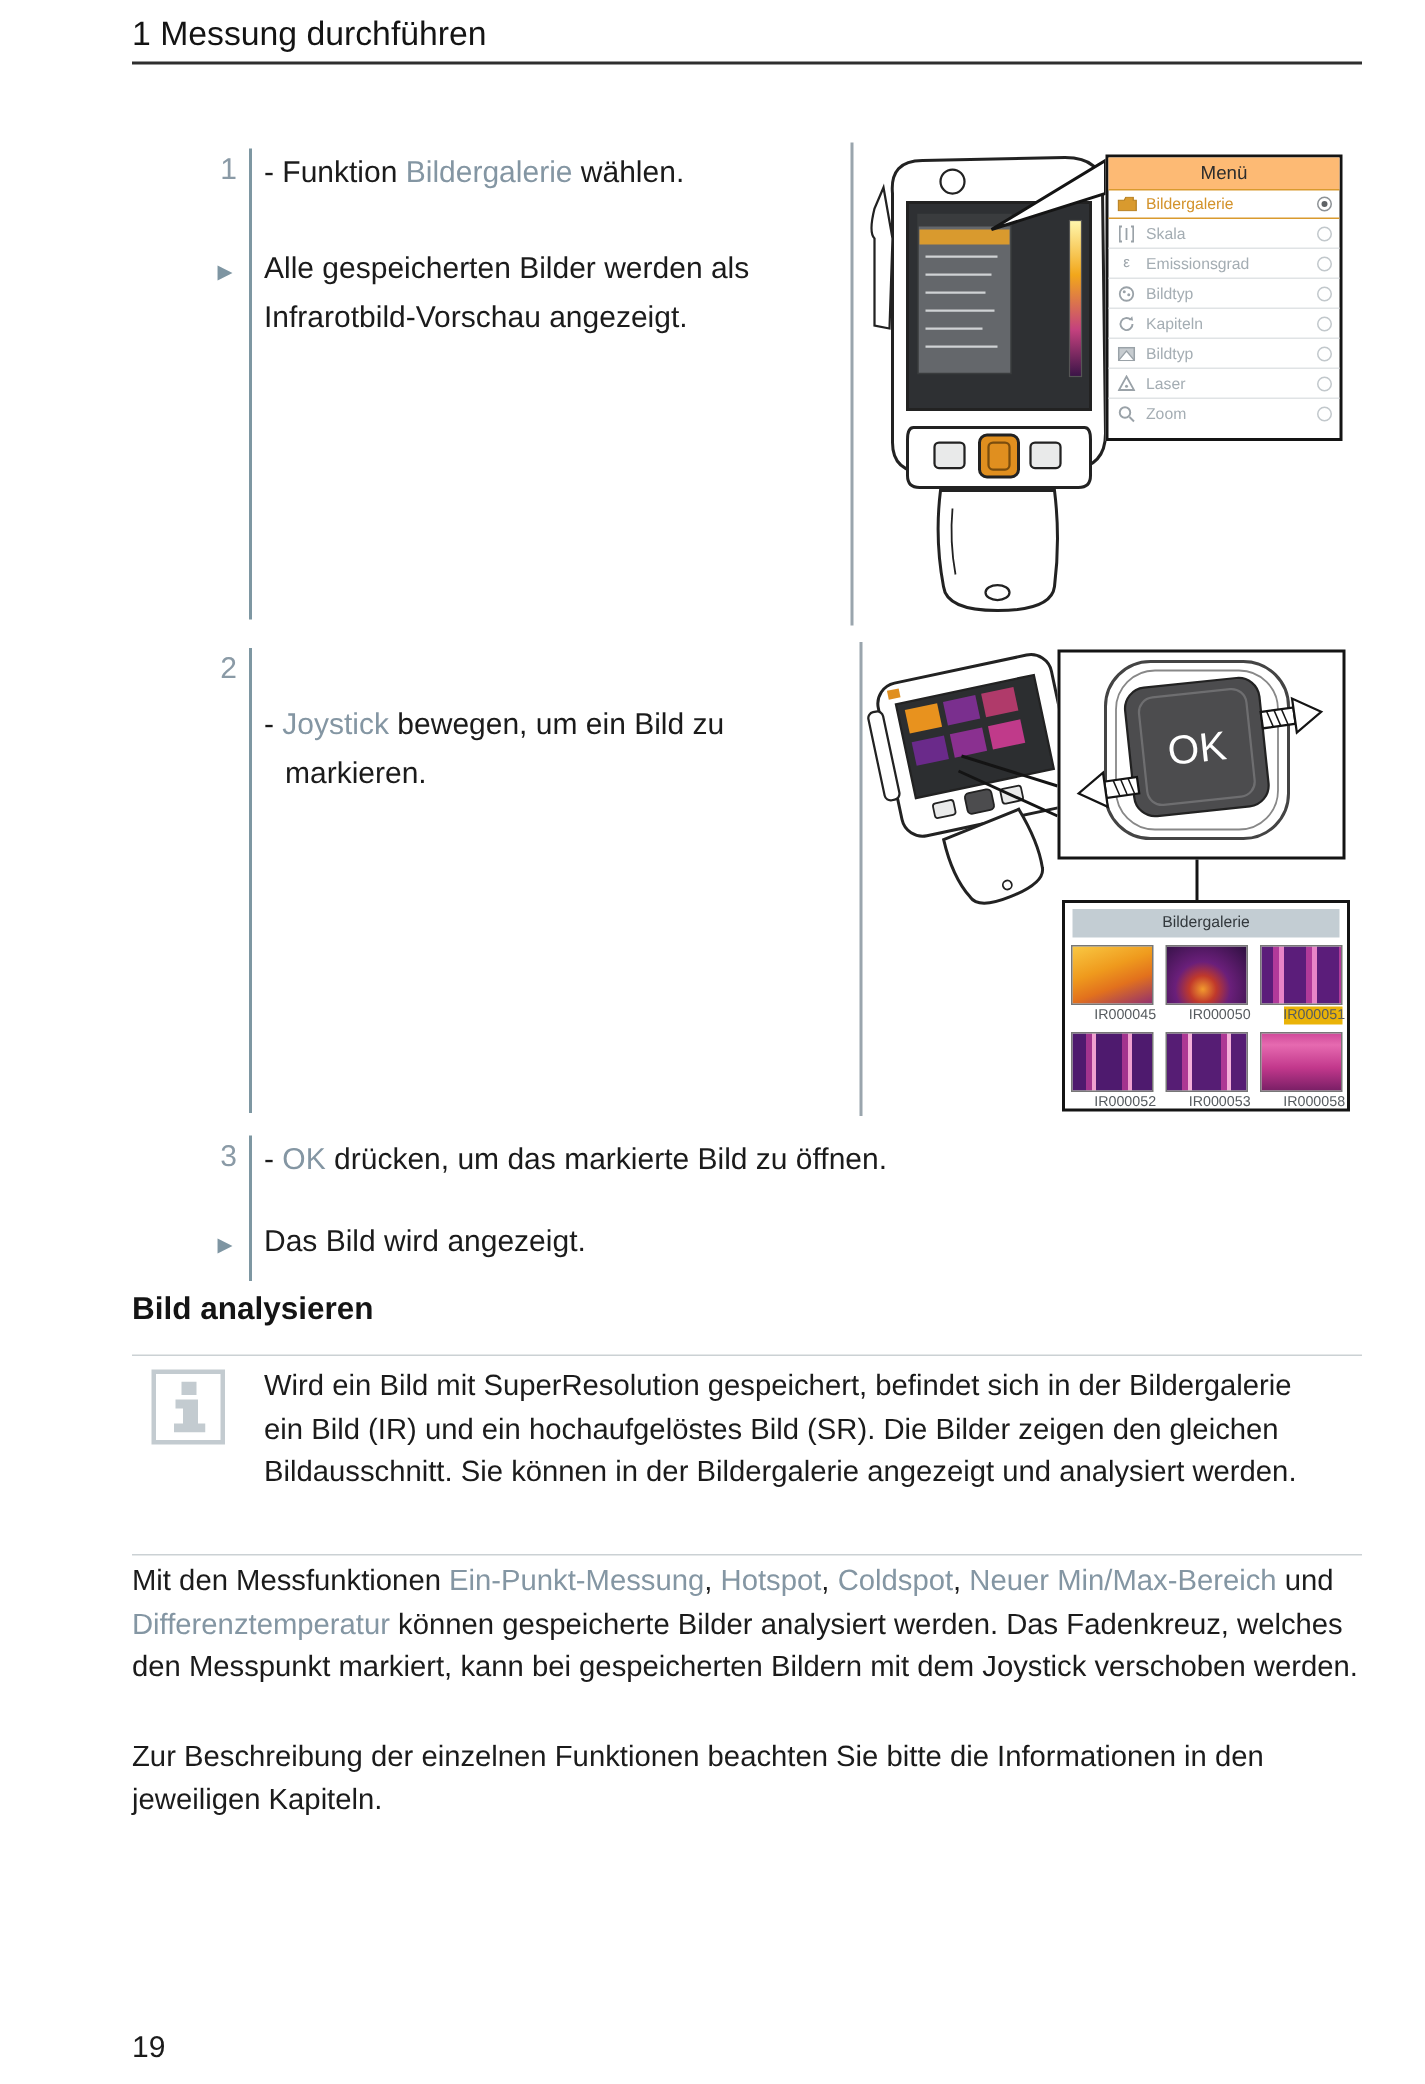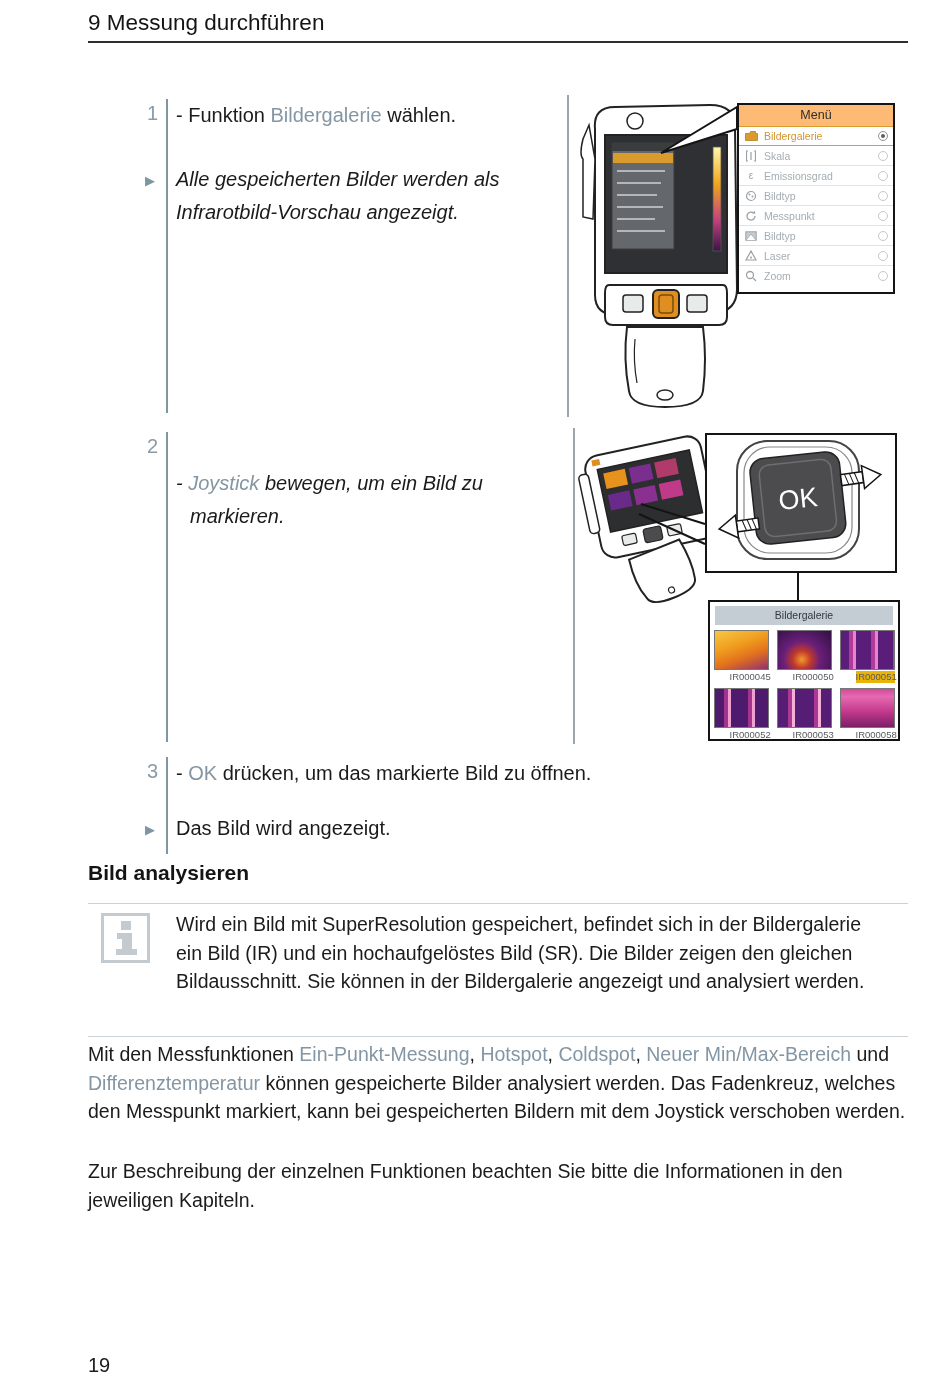--- a/index.html
+++ b/index.html
@@ -11,21 +11,21 @@
   .doc-header{left:88px;top:10px;font-size:22.5px;font-weight:400;color:#141414;}
   .header-rule{left:88px;top:41px;width:820px;height:2px;background:#2e2e2e;}
 
   
   .step-num{font-size:20px;color:#8a9aa6;width:22px;text-align:right;}
   .vline{width:2px;background:#7e97a2;}
   .step-text{font-size:20px;line-height:26px;color:#1b1b1b;white-space:nowrap;}
   .term{color:#8496a3;}
   .result-arrow{font-size:13px;color:#7e95a2;}
   .result-text{font-size:20px;line-height:33px;white-space:nowrap;}
-  .block{display:block;font-style:italic;}
+  .block{display:block;}
   .indent2{padding-left:14px;}
 
   
   .fig{border-left:2px solid #9aa5ad;}
 
   
   .menu-panel{left:168px;top:8px;width:158px;height:191px;border:2px solid #141414;background:#fff;box-sizing:border-box;}
   .menu-head{height:21px;background:#fdba74;font-size:12.5px;color:#2d2d2d;text-align:center;line-height:21px;}
   .menu-row{height:20px;display:flex;align-items:center;padding:0 5px;border-bottom:1px solid #e0e3e5;box-sizing:border-box;}
   .menu-row .mi{width:14px;height:12px;margin-right:6px;flex:0 0 auto;display:flex;align-items:center;justify-content:center;}
@@ -70,21 +70,21 @@
 
   .page-num{left:88px;top:1354px;font-size:20px;color:#1b1b1b;}
 
   svg{display:block;}
 </style>
 </head>
 <body>
 
 <div class="page">
 
-  <div class="abs doc-header">9 Messung durchführen</div>
+  <div class="abs doc-header">1 Messung durchführen</div>
   <div class="abs header-rule"></div>
 
   <div class="abs step-num" style="left:136px;top:102px;">1</div>
   <div class="abs vline" style="left:166px;top:99px;height:314px;"></div>
   <div class="abs step-text" style="left:176px;top:102px;">
     <span>- Funktion </span><span class="term">Bildergalerie</span><span> wählen.</span>
   </div>
   <div class="abs result-arrow" style="left:145px;top:173px;">▶</div>
   <div class="abs result-text" style="left:176px;top:163px;">
     <span class="block">Alle gespeicherten Bilder werden als</span>
@@ -183,21 +183,21 @@
         <span class="radio"></span>
       </div>
 
       <div class="menu-row">
         <span class="mi">
           <svg width="12" height="12" viewBox="0 0 12 12" fill="none" stroke="#9aa2a8" stroke-width="1.3">
               <path d="M10,6 a4,4 0 1 1 -1.2,-2.8"></path>
               <polygon points="9.8,0.8 10.4,3.8 7.6,3.2" fill="#9aa2a8" stroke="none"></polygon>
             </svg>
         </span>
-        <span class="ml">Messpunkt</span>
+        <span class="ml">Kapiteln</span>
         <span class="radio"></span>
       </div>
 
       <div class="menu-row">
         <span class="mi">
           <svg width="12" height="10" viewBox="0 0 12 10">
               <rect x="0.8" y="0.8" width="10.4" height="8.4" fill="#c7ccd0" stroke="#9aa2a8" stroke-width="1"></rect>
               <path d="M1,9 L6,3 L11,9" fill="#ffffff" stroke="#9aa2a8" stroke-width="0.8"></path>
             </svg>
         </span>

